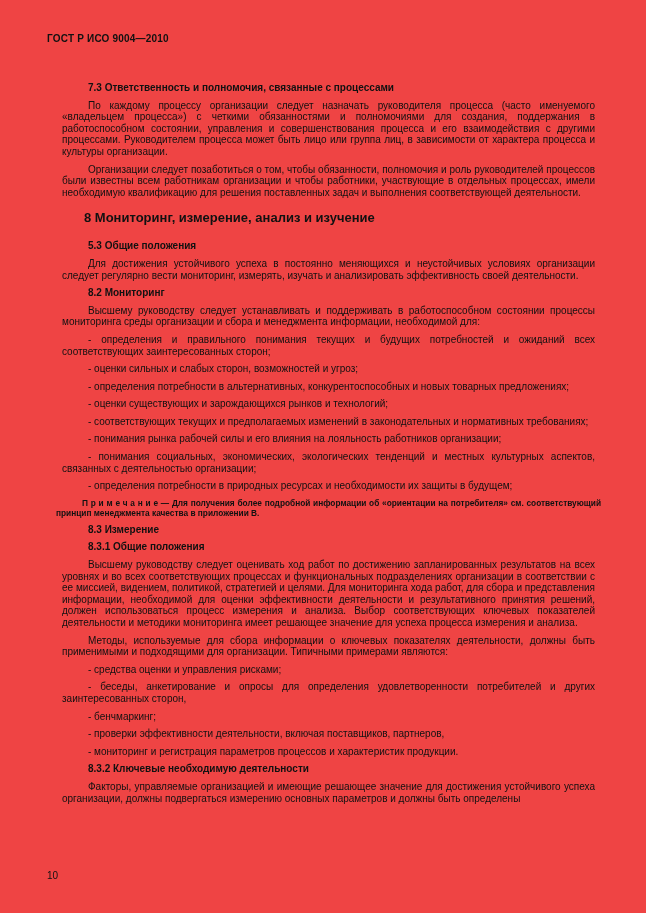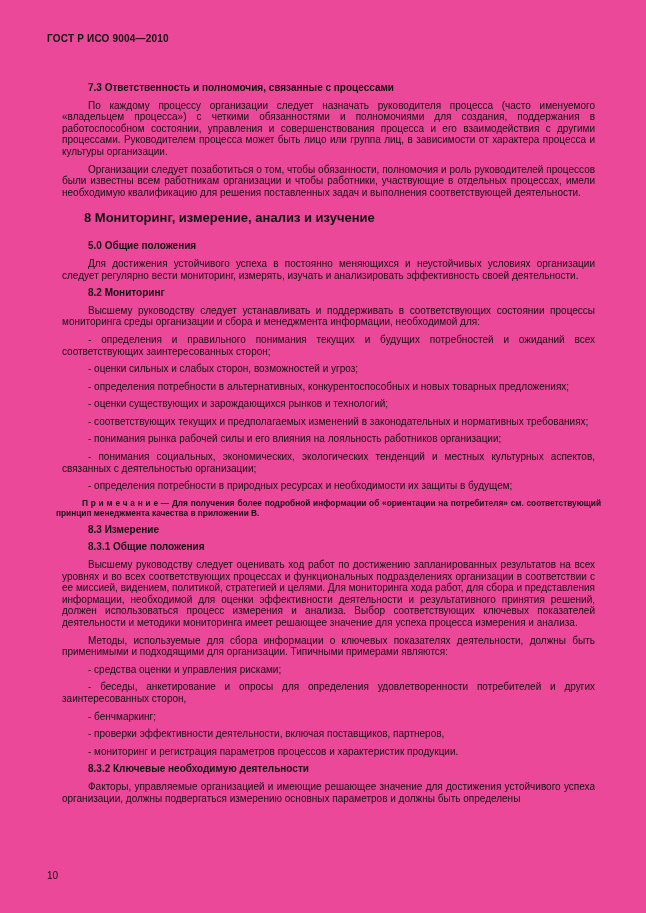--- a/index.html
+++ b/index.html
@@ -5,21 +5,21 @@
   html, body { margin: 0; padding: 0; }
   body {
     background: #ffffff;
     font-family: "Liberation Sans", sans-serif;
     -webkit-font-smoothing: antialiased;
   }
   .page {
     position: relative;
     width: 646px;
     height: 913px;
-    background: #ec4899;
+    background: #ef4444;
     color: #1a1a1a;
     overflow: hidden;
     box-sizing: border-box;
   }
   .running-header {
     position: absolute;
     top: 33px;
     left: 47px;
     font-size: 10px;
     font-weight: bold;
@@ -72,24 +72,24 @@
 <div class="page">
   <div class="running-header">
     <span>ГОСТ Р ИСО 9004—2010</span>
   </div>
 
   <div class="content">
       <p class="block h-sub">7.3 Ответственность и полномочия, связанные с процессами</p>
       <p class="block para">По каждому процессу организации следует назначать руководителя процесса (часто именуемого «владельцем процесса») с четкими обязанностями и полномочиями для создания, поддержания в работоспособном состоянии, управления и совершенствования процесса и его взаимодействия с другими процессами. Руководителем процесса может быть лицо или группа лиц, в зависимости от характера процесса и культуры организации.</p>
       <p class="block para">Организации следует позаботиться о том, чтобы обязанности, полномочия и роль руководителей процессов были известны всем работникам организации и чтобы работники, участвующие в отдельных процессах, имели необходимую квалификацию для решения поставленных задач и выполнения соответствующей деятельности.</p>
       <p class="block h-main">8 Мониторинг, измерение, анализ и изучение</p>
-      <p class="block h-sub">5.0 Общие положения</p>
+      <p class="block h-sub">5.3 Общие положения</p>
       <p class="block para">Для достижения устойчивого успеха в постоянно меняющихся и неустойчивых условиях организации следует регулярно вести мониторинг, измерять, изучать и анализировать эффективность своей деятельности.</p>
       <p class="block h-sub">8.2 Мониторинг</p>
-      <p class="block para">Высшему руководству следует устанавливать и поддерживать в соответствующих состоянии процессы мониторинга среды организации и сбора и менеджмента информации, необходимой для:</p>
+      <p class="block para">Высшему руководству следует устанавливать и поддерживать в работоспособном состоянии процессы мониторинга среды организации и сбора и менеджмента информации, необходимой для:</p>
       <p class="block para">- определения и правильного понимания текущих и будущих потребностей и ожиданий всех соответствующих заинтересованных сторон;</p>
       <p class="block para">- оценки сильных и слабых сторон, возможностей и угроз;</p>
       <p class="block para">- определения потребности в альтернативных, конкурентоспособных и новых товарных предложениях;</p>
       <p class="block para">- оценки существующих и зарождающихся рынков и технологий;</p>
       <p class="block para">- соответствующих текущих и предполагаемых изменений в законодательных и нормативных требованиях;</p>
       <p class="block para">- понимания рынка рабочей силы и его влияния на лояльность работников организации;</p>
       <p class="block para">- понимания социальных, экономических, экологических тенденций и местных культурных аспектов, связанных с деятельностью организации;</p>
       <p class="block para">- определения потребности в природных ресурсах и необходимости их защиты в будущем;</p>
       <p class="block note">П р и м е ч а н и е — Для получения более подробной информации об «ориентации на потребителя» см. соответствующий принцип менеджмента качества в приложении В.</p>
       <p class="block h-sub">8.3 Измерение</p>

